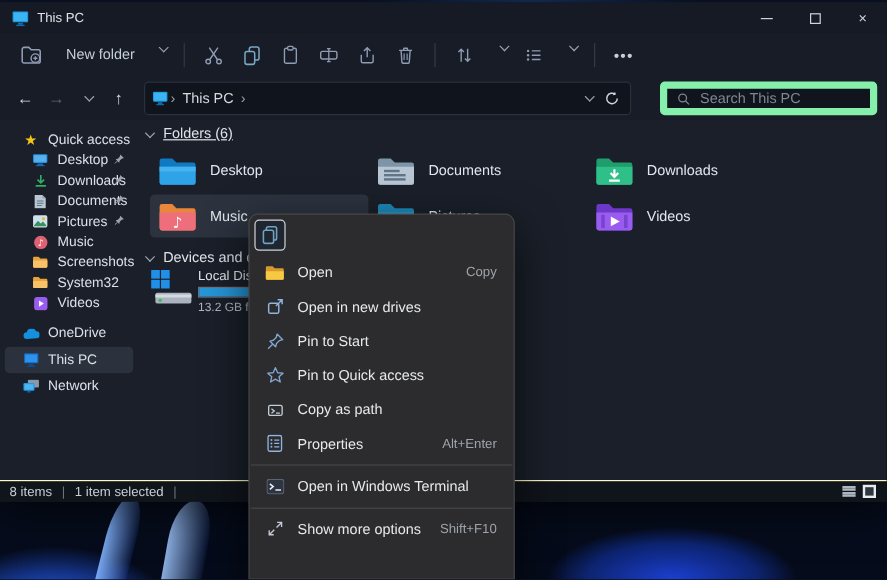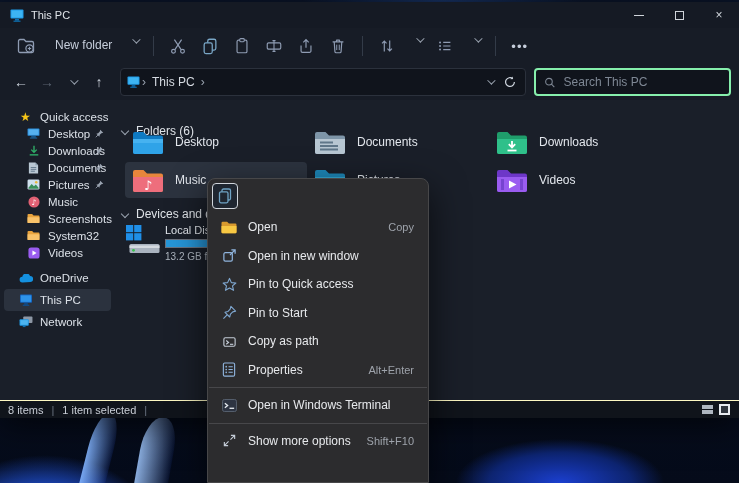--- a/index.html
+++ b/index.html
@@ -49,21 +49,21 @@
   
   .addr-row { height:36px; display:flex; align-items:center; padding:0 8px; background:#171c26; }
   .nav-btn { width:26px; height:26px; display:flex; align-items:center; justify-content:center;
     font-size:14px; color:#cfd6df; border-radius:4px; }
   .nav-btn.dim { color:#5a6370; }
   .addr-box { flex:0 0 auto; width:406px; height:28px; margin-left:8px; background:#10141c;
     border:1px solid #2b313c; border-radius:4px; display:flex; align-items:center; padding:0 6px; }
   .crumb { font-size:12px; color:#d6dbe2; margin:0 4px; }
   .crumb-sep { font-size:12px; color:#9aa3b0; margin:0 2px; }
   .addr-end { margin-left:auto; display:flex; align-items:center; gap:10px; padding-right:2px; }
-  .search-box { margin-left:8px; flex:1; height:28px; background:#10141c; border:2px solid #86efac;
+  .search-box { margin-left:24px; flex:1; height:28px; background:#10141c; border:6px solid #86efac;
     border-radius:4px; display:flex; align-items:center; padding:0 8px; }
   .search-box input { background:transparent; border:none; outline:none; color:#cfd6df;
     font-size:12px; width:100%; margin-left:8px; font-family:inherit; }
   .search-box input::placeholder { color:#7e8794; }
 
   
   .win-body { position:absolute; top:98px; left:0; right:0; bottom:18px; display:flex; }
   .sidebar { width:115px; padding-top:8px; flex:0 0 auto; }
   .side-item { display:flex; align-items:center; height:17px; margin:0 4px; border-radius:4px;
     font-size:11.5px; color:#dbe0e7; position:relative; padding-left:14px; }
@@ -72,21 +72,21 @@
   .side-item.selected { background:#2b323e; }
   .side-item .s-ico { width:15px; display:flex; justify-content:center; margin-right:7px; flex:0 0 auto; }
   .side-item .pin { position:absolute; right:7px; top:50%; transform:translateY(-50%); }
   .side-gap { height:6px; }
   .star-glyph { color:#f5c518; font-size:12px; line-height:1; }
 
   .content { position:relative; flex:1; }
   .sec-header { position:absolute; display:flex; align-items:center; gap:8px; font-size:12px; color:#dfe3e8; }
   .sec-chev { width:6px; height:6px; border-right:1.2px solid #9aa3b0; border-bottom:1.2px solid #9aa3b0;
     transform:rotate(45deg); display:inline-block; }
-  .hdr-folders { left:7px; top:24px; }
+  .hdr-folders { left:7px; top:4px;text-decoration:underline; }
   .hdr-devices { left:7px; top:107px; }
 
   .tile { position:absolute; width:182px; height:36px; display:flex; align-items:center;
     border-radius:4px; padding-left:6px; }
   .tile.selected { background:#2c333f; }
   .tile .t-label { font-size:12px; color:#e2e6ec; margin-left:10px; }
   .r1 { top:24px; } .r2 { top:62px; }
   .c1 { left:10px; } .c2 { left:192px; } .c3 { left:374px; }
 
   .drive-tile { position:absolute; left:10px; top:124px; display:flex; width:150px; }
@@ -551,42 +551,42 @@
     <span class="ci-short">Copy</span>
   </div>
 
   <div class="ctx-item">
     <span class="ci-ico">
       <svg width="15" height="15" viewBox="0 0 16 16">
           <rect x="2" y="5" width="9" height="9" rx="1.5" fill="none" stroke="#8fb4dd" stroke-width="1.3"></rect>
           <path d="M8.5 7.5 L14 2 M10 2 h4 v4" fill="none" stroke="#8fb4dd" stroke-width="1.3"></path>
         </svg>
     </span>
-    <span>Open in new window</span>
-    <span class="ci-short"></span>
-  </div>
-
-  <div class="ctx-item">
-    <span class="ci-ico">
-      <svg width="15" height="15" viewBox="0 0 16 16">
-          <path d="M8 1.5 L10 6 14.8 6.4 11.2 9.5 12.3 14.2 8 11.7 3.7 14.2 4.8 9.5 1.2 6.4 6 6 Z" fill="none" stroke="#7fa7d0" stroke-width="1.2" stroke-linejoin="round"></path>
-        </svg>
-    </span>
-    <span>Pin to Quick access</span>
+    <span>Open in new drives</span>
     <span class="ci-short"></span>
   </div>
 
   <div class="ctx-item">
     <span class="ci-ico">
       <svg width="15" height="15" viewBox="0 0 16 16">
           <path d="M9.5 1.5 L14.5 6.5 L11.5 7.3 L9 9.8 L8.2 12.8 L3.2 7.8 L6.2 7 L8.7 4.5 Z" fill="none" stroke="#7fa7d0" stroke-width="1.2" stroke-linejoin="round"></path>
           <path d="M5.5 10.5 L1.5 14.5" stroke="#7fa7d0" stroke-width="1.2"></path>
         </svg>
     </span>
     <span>Pin to Start</span>
+    <span class="ci-short"></span>
+  </div>
+
+  <div class="ctx-item">
+    <span class="ci-ico">
+      <svg width="15" height="15" viewBox="0 0 16 16">
+          <path d="M8 1.5 L10 6 14.8 6.4 11.2 9.5 12.3 14.2 8 11.7 3.7 14.2 4.8 9.5 1.2 6.4 6 6 Z" fill="none" stroke="#7fa7d0" stroke-width="1.2" stroke-linejoin="round"></path>
+        </svg>
+    </span>
+    <span>Pin to Quick access</span>
     <span class="ci-short"></span>
   </div>
 
 
   <div class="ctx-item">
     <span class="ci-ico">
       <svg width="15" height="15" viewBox="0 0 16 16">
           <rect x="2" y="4" width="12" height="9" rx="1.5" fill="none" stroke="#c3cbd6" stroke-width="1.2"></rect>
           <path d="M4.5 7 L7 9 4.5 11" fill="none" stroke="#c3cbd6" stroke-width="1.2"></path>
           <path d="M8.5 11 h3.5" stroke="#c3cbd6" stroke-width="1.2"></path>

